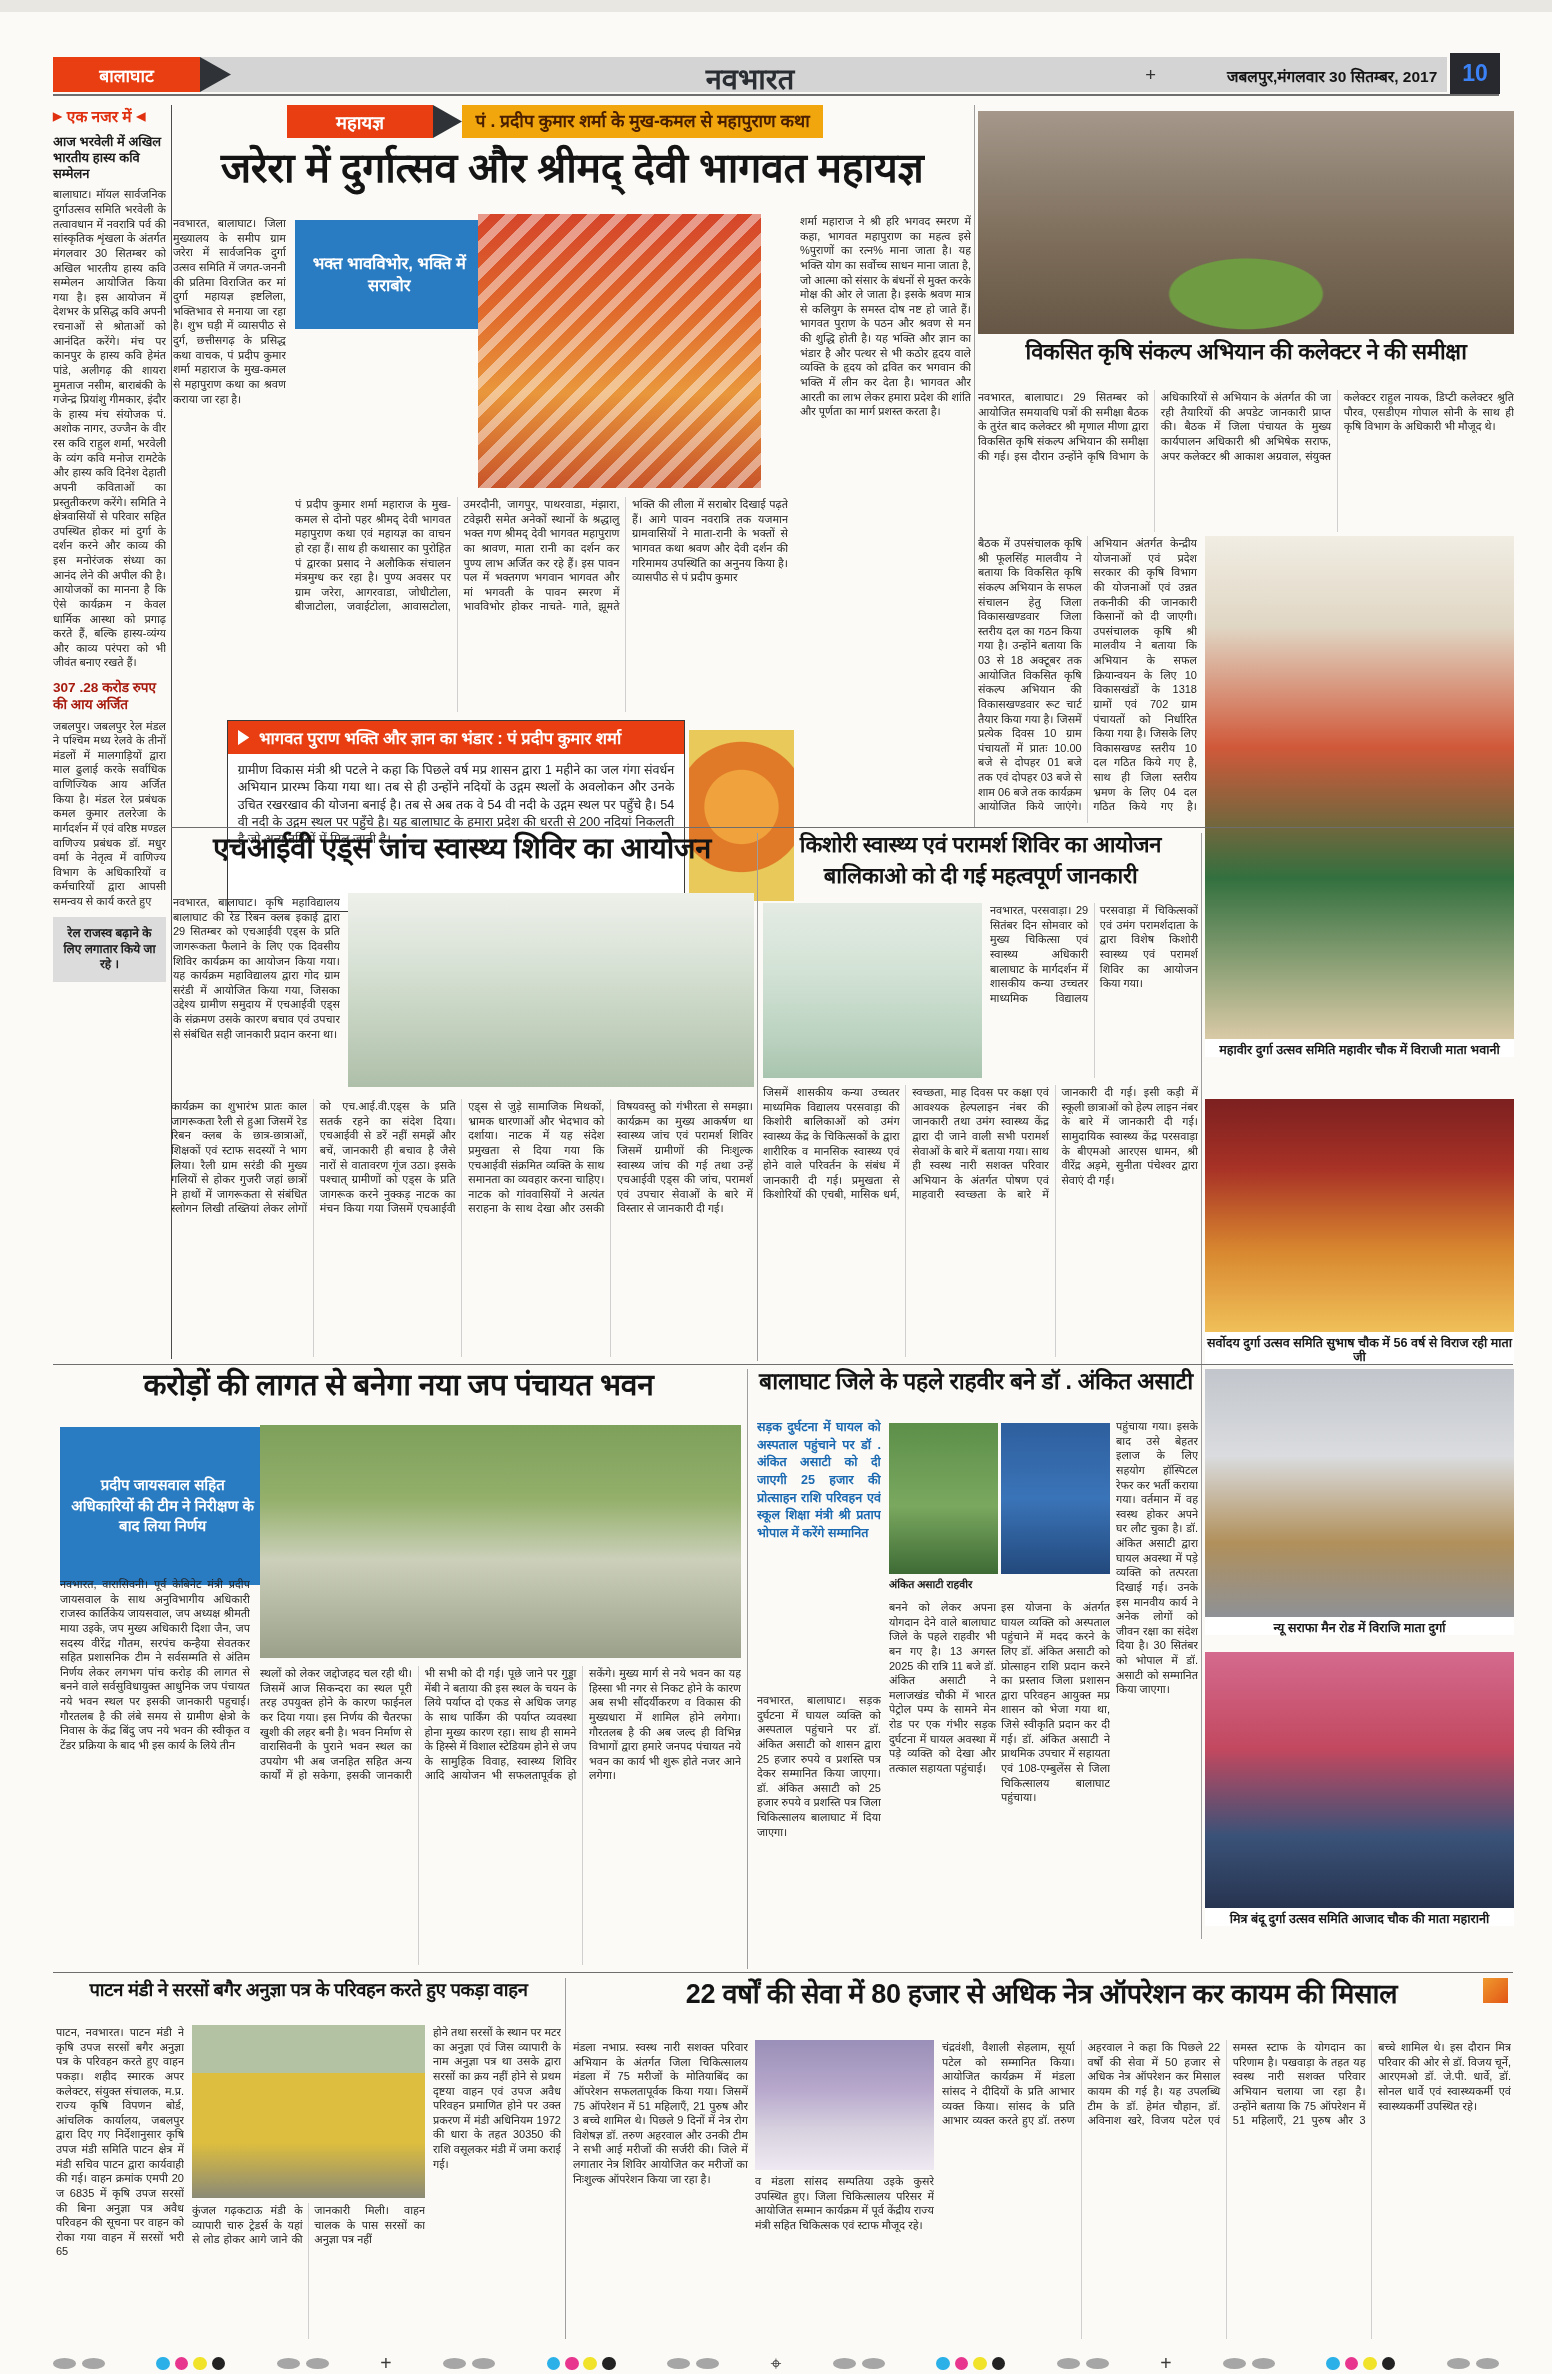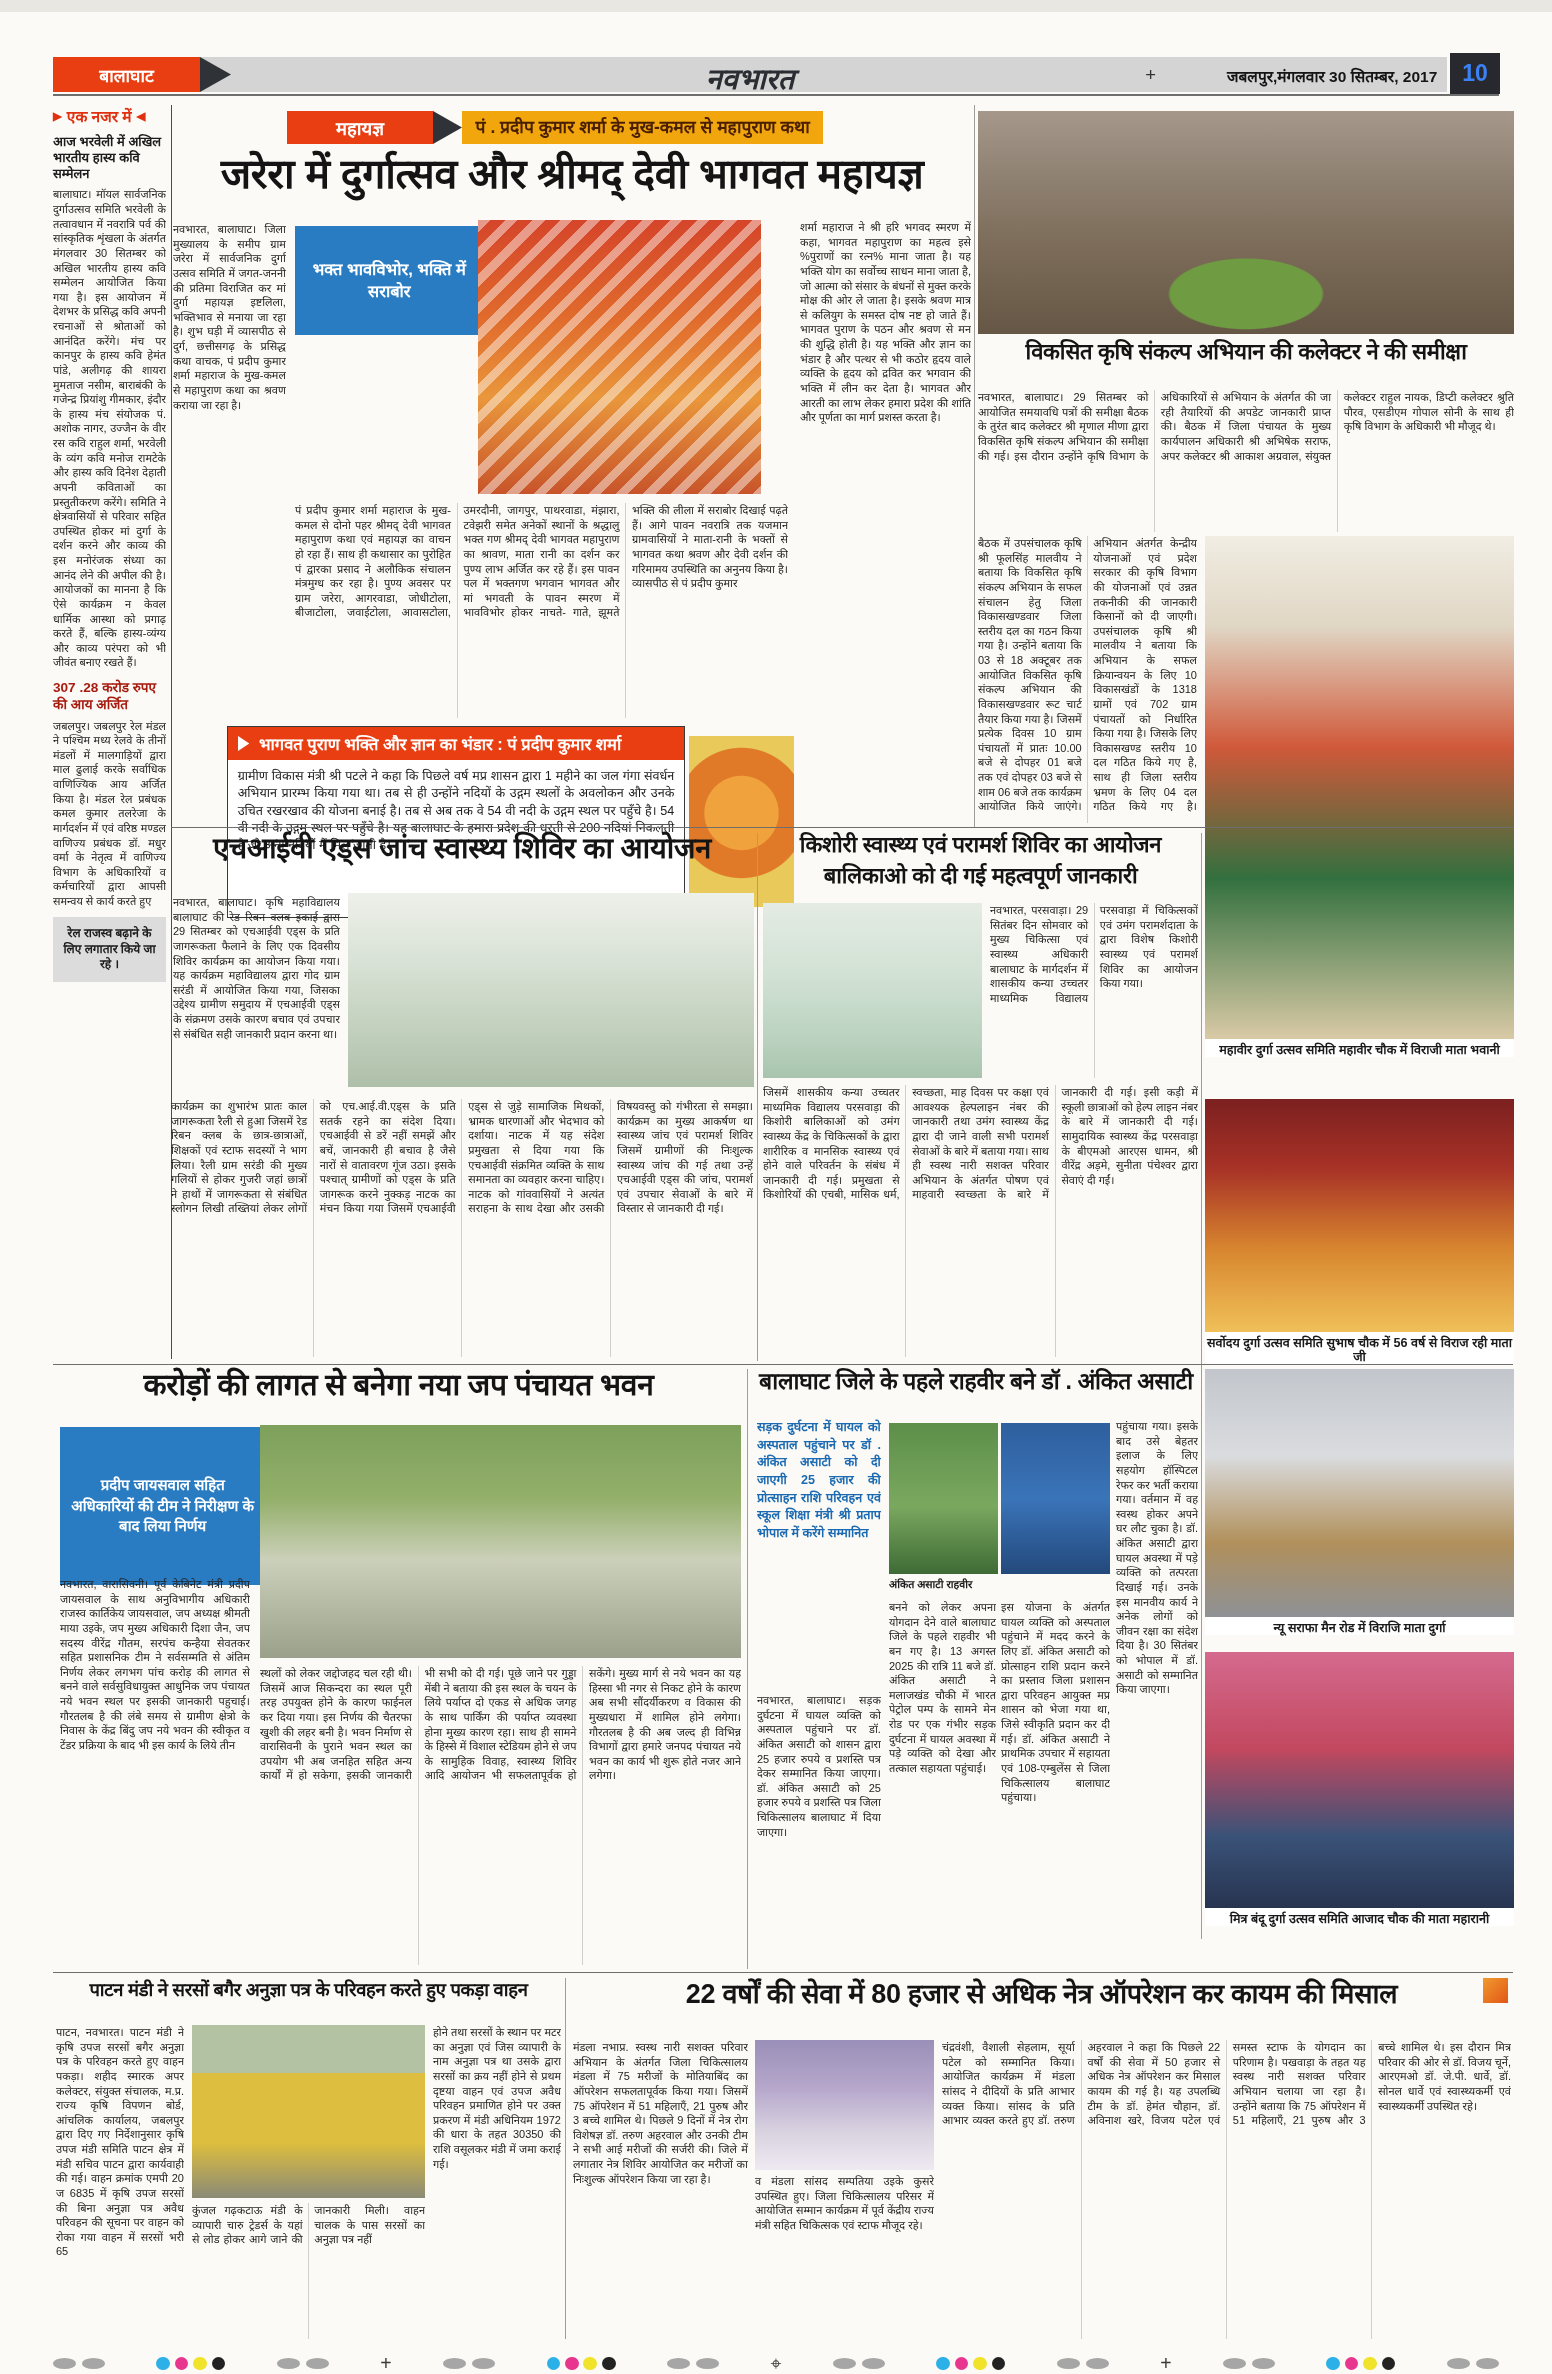--- a/index.html
+++ b/index.html
@@ -15,21 +15,21 @@
   .capbar{background:#fff;font-weight:700;font-size:12.6px;text-align:center;color:#1a1a1a;
           padding-top:3.9px;line-height:1.15;}
   .vr{position:absolute;width:1px;background:#9e9e9e;}
   .hrule{position:absolute;background:#6e6e6e;}
   
   #header-bar{left:53px;top:45px;width:1394px;height:35px;background:#d4d4d4;}
   #edition-badge{left:0;top:0;width:147px;height:35px;background:#e93e12;color:#fff;font-weight:800;
                  font-size:17.5px;display:flex;align-items:center;justify-content:center;}
   #edition-arrow{left:147px;top:0;width:31px;height:35px;background:#2f3337;
                  clip-path:polygon(0 0,100% 50%,0 100%);}
-  #masthead{left:0;top:1px;width:100%;text-align:center;font-size:29px;font-weight:900;color:#2a2e33;font-style:italic;}
+  #masthead{left:0;top:1px;width:100%;text-align:center;font-size:29px;font-weight:900;color:#2a2e33;}
   #header-plus{right:291px;top:6.8px;font-size:18.4px;color:#333;}
   #header-date{right:9.7px;top:7.8px;font-size:15.5px;font-weight:800;color:#151515;}
   #page-num{left:1450px;top:41px;width:50px;height:41px;background:#27292e;color:#3b82f6;font-size:23px;
             font-weight:700;display:flex;align-items:center;justify-content:center;}
   
   #sidebar{left:53px;top:93px;width:113px;height:1254px;border-right:1.9px solid #4c4c4c;padding-right:4.9px;}
   #sidebar .title{color:#e03010;font-weight:800;font-size:15.5px;display:flex;align-items:center;gap:4.9px;}
   #sidebar .title .arr{font-size:11.6px;}
   .sb-h1{font-size:13px;font-weight:800;line-height:1.25;margin:6.8px 0 4.9px 0;}
   .sb-h2{font-size:13.6px;font-weight:800;line-height:1.25;margin:9.7px 0 4.9px 0;color:#a81c10;}
@@ -99,21 +99,21 @@
       <span>एक नजर में</span>
       <span class="arr">◀</span>
     </div>
     <div class="sb-h1">आज भरवेली में अखिल भारतीय हास्य कवि सम्मेलन</div>
     <div class="txt">बालाघाट। मॉयल सार्वजनिक दुर्गाउत्सव समिति भरवेली के तत्वावधान में नवरात्रि पर्व की सांस्कृतिक शृंखला के अंतर्गत मंगलवार 30 सितम्बर को अखिल भारतीय हास्य कवि सम्मेलन आयोजित किया गया है। इस आयोजन में देशभर के प्रसिद्ध कवि अपनी रचनाओं से श्रोताओं को आनंदित करेंगे। मंच पर कानपुर के हास्य कवि हेमंत पांडे, अलीगढ़ की शायरा मुमताज नसीम, बाराबंकी के गजेन्द्र प्रियांशु गीमकार, इंदौर के हास्य मंच संयोजक पं. अशोक नागर, उज्जैन के वीर रस कवि राहुल शर्मा, भरवेली के व्यंग कवि मनोज रामटेके और हास्य कवि दिनेश देहाती अपनी कविताओं का प्रस्तुतीकरण करेंगे। समिति ने क्षेत्रवासियों से परिवार सहित उपस्थित होकर मां दुर्गा के दर्शन करने और काव्य की इस मनोरंजक संध्या का आनंद लेने की अपील की है। आयोजकों का मानना है कि ऐसे कार्यक्रम न केवल धार्मिक आस्था को प्रगाढ़ करते हैं, बल्कि हास्य-व्यंग्य और काव्य परंपरा को भी जीवंत बनाए रखते हैं।</div>
     <div class="sb-h2">307 .28 करोड रुपए की आय अर्जित</div>
     <div class="txt">जबलपुर। जबलपुर रेल मंडल ने पश्चिम मध्य रेलवे के तीनों मंडलों में मालगाड़ियों द्वारा माल ढुलाई करके सर्वाधिक वाणिज्यिक आय अर्जित किया है। मंडल रेल प्रबंधक कमल कुमार तलरेजा के मार्गदर्शन में एवं वरिष्ठ मण्डल वाणिज्य प्रबंधक डॉ. मधुर वर्मा के नेतृत्व में वाणिज्य विभाग के अधिकारियों व कर्मचारियों द्वारा आपसी समन्वय से कार्य करते हुए</div>
     <div class="sb-hl">रेल राजस्व बढ़ाने के लिए लगातार किये जा रहे ।</div>
   </div>
 
-  <div class="abs" style="left:171px;top:99px;width:680px;height:722px;text-decoration:underline;">
+  <div class="abs" style="left:171px;top:93px;width:680px;height:722px;text-decoration:underline;">
     <div class="abs kicker" style="left:116px;top:0;">
       <div class="badge">महायज्ञ</div>
       <div class="karr"></div>
       <div class="strip">पं . प्रदीप कुमार शर्मा के मुख-कमल से महापुराण कथा</div>
     </div>
     <div class="abs headline" style="left:0;top:41px;width:802px;font-size:41px;">जरेरा में दुर्गात्सव और श्रीमद् देवी भागवत महायज्ञ</div>
     <div class="abs bluebox" style="left:124px;top:115px;width:173px;height:93px;font-size:16.5px;">भक्त भावविभोर, भक्ति में सराबोर</div>
     <div class="abs figure ph-deity-main" style="left:307px;top:109px;width:283px;height:274px;"></div>
     <div class="abs txt" style="left:1.9px;top:111px;width:113px;height:602px;">नवभारत, बालाघाट। जिला मुख्यालय के समीप ग्राम जरेरा में सार्वजनिक दुर्गा उत्सव समिति में जगत-जननी की प्रतिमा विराजित कर मां दुर्गा महायज्ञ इष्टलिला, भक्तिभाव से मनाया जा रहा है। शुभ घड़ी में व्यासपीठ से दुर्ग, छत्तीसगढ़ के प्रसिद्ध कथा वाचक, पं प्रदीप कुमार शर्मा महाराज के मुख-कमल से महापुराण कथा का श्रवण कराया जा रहा है।</div>
     <div class="abs txt" style="left:629px;top:109px;width:171px;height:695px;">शर्मा महाराज ने श्री हरि भगवद स्मरण में कहा, भागवत महापुराण का महत्व इसे %पुराणों का रत्न% माना जाता है। यह भक्ति योग का सर्वोच्च साधन माना जाता है, जो आत्मा को संसार के बंधनों से मुक्त करके मोक्ष की ओर ले जाता है। इसके श्रवण मात्र से कलियुग के समस्त दोष नष्ट हो जाते हैं। भागवत पुराण के पठन और श्रवण से मन की शुद्धि होती है। यह भक्ति और ज्ञान का भंडार है और पत्थर से भी कठोर हृदय वाले व्यक्ति के हृदय को द्रवित कर भगवान की भक्ति में लीन कर देता है। भागवत और आरती का लाभ लेकर हमारा प्रदेश की शांति और पूर्णता का मार्ग प्रशस्त करता है।</div>

